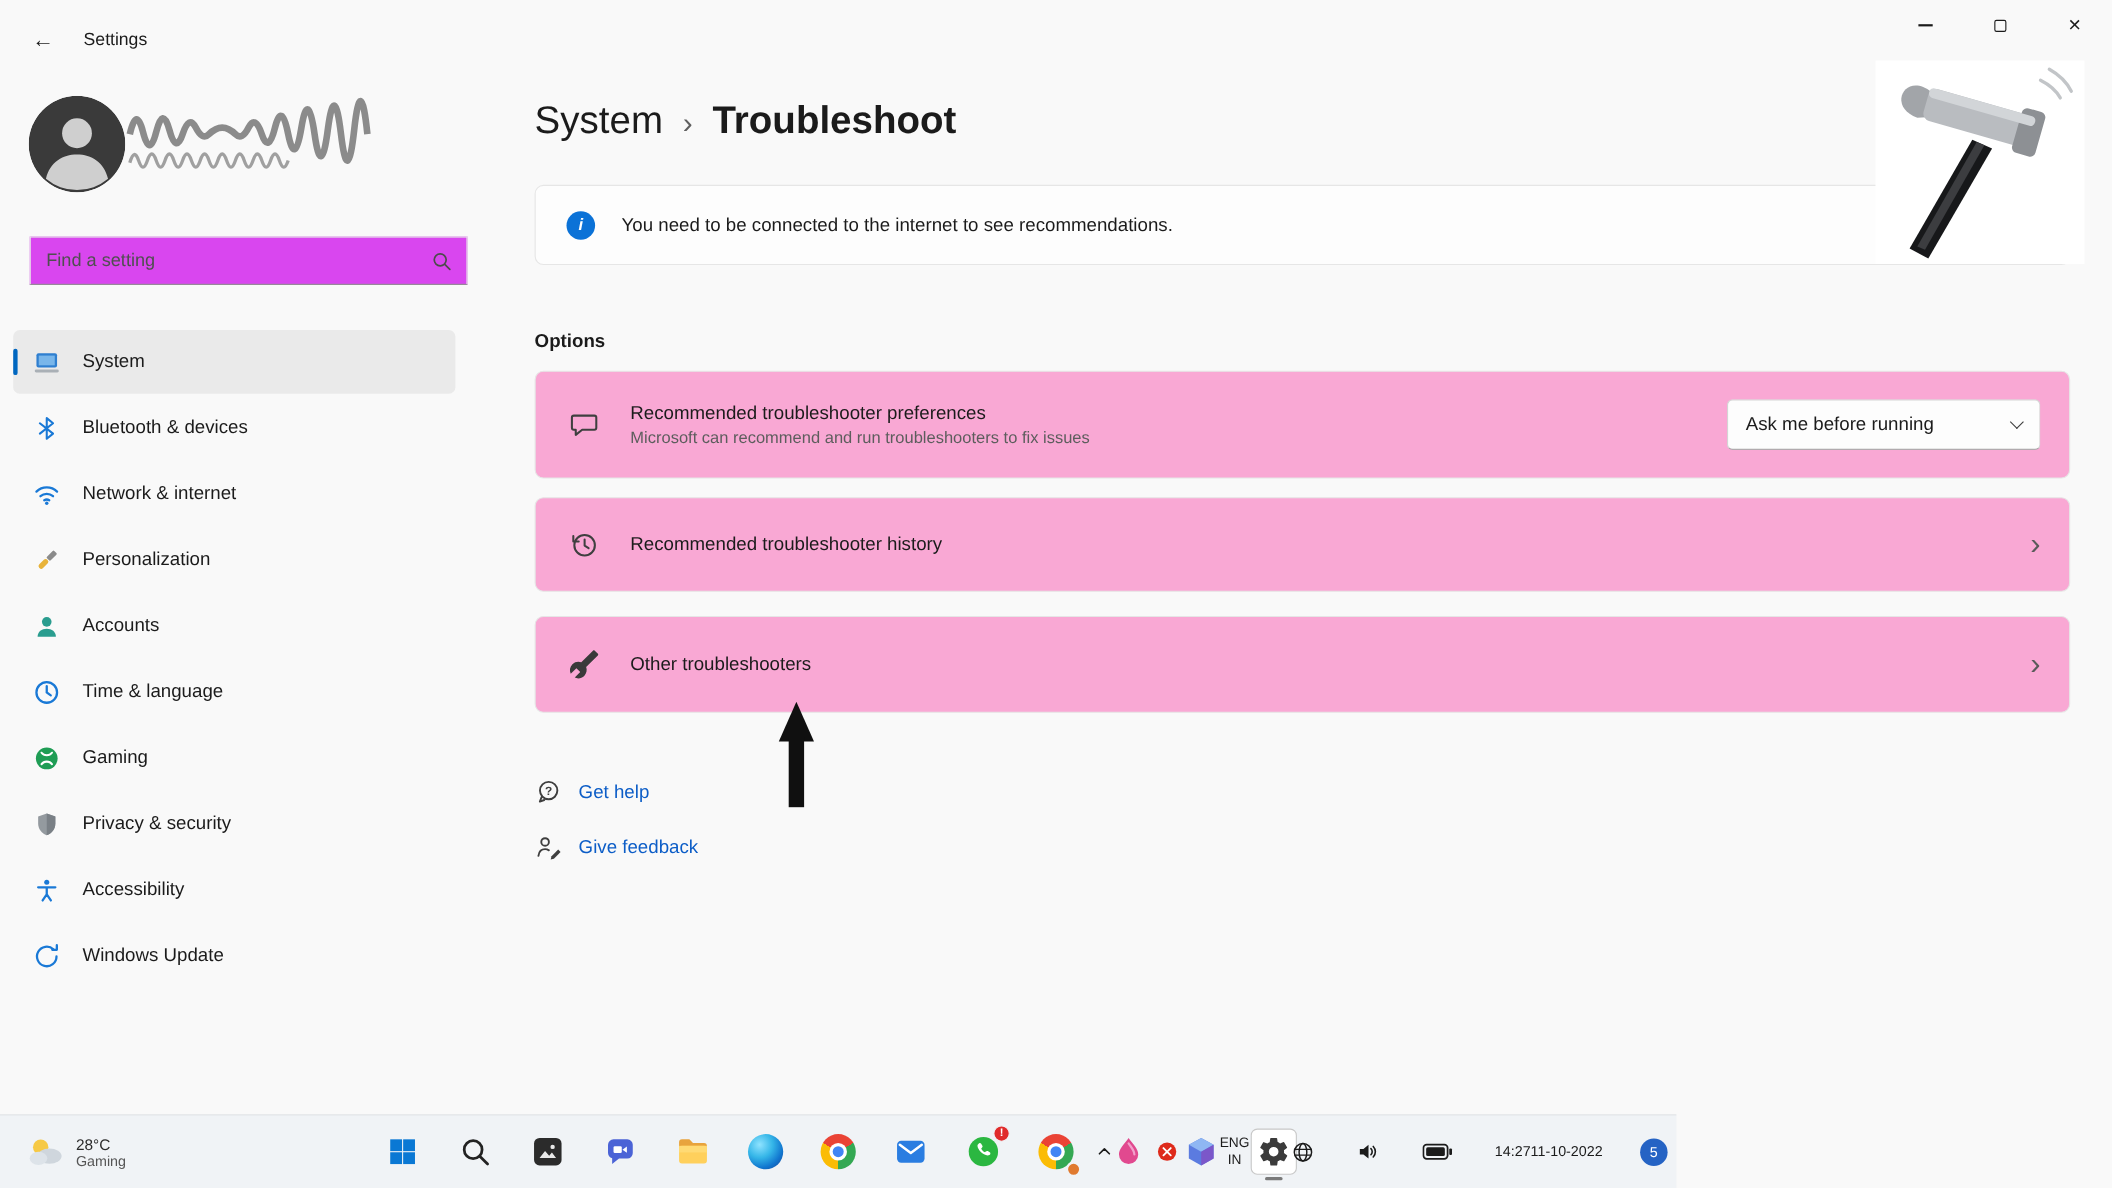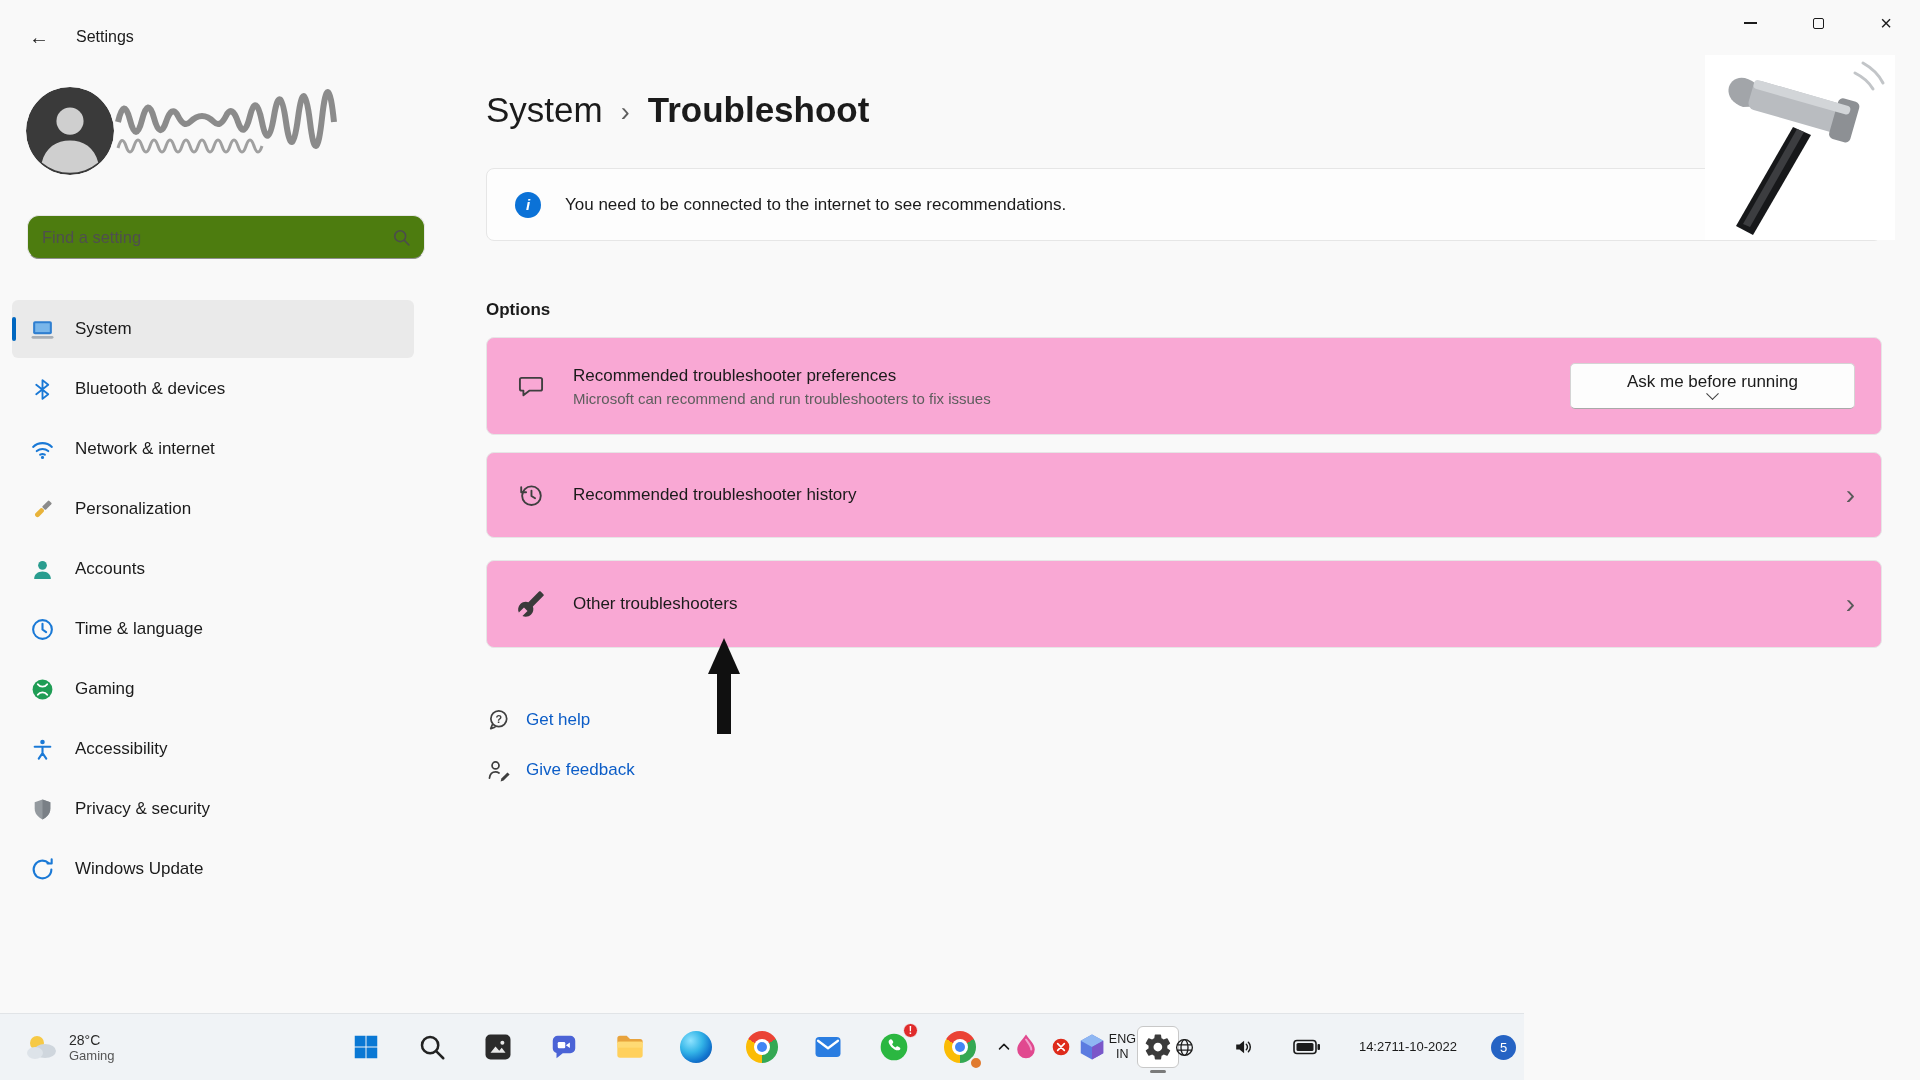--- a/index.html
+++ b/index.html
@@ -22,22 +22,22 @@
   .min-glyph { width:13px; height:1.4px; background:#1b1b1b; display:inline-block; }
   .max-glyph { width:11px; height:11px; border:1.3px solid #1b1b1b; border-radius:2px; display:inline-block; }
   .close-glyph { font-size:20px; line-height:1; color:#1b1b1b; }
 
   
   .avatar { position:absolute; left:26px; top:87px; width:88px; height:88px; border-radius:50%;
             overflow:hidden; cursor:pointer; }
   .scribble { position:absolute; left:112px; top:88px; }
 
   .search-box { position:absolute; left:27px; top:215px; width:398px; height:44px;
-                background:#4d7c0f; border:1px solid #e7e7e7; border-bottom:1.5px solid #8f8f8f;
-                border-radius:12px; display:flex; align-items:center; padding:0 40px 0 14px; }
+                background:#d946ef; border:1px solid #e7e7e7; border-bottom:1.5px solid #8f8f8f;
+                border-radius:0; display:flex; align-items:center; padding:0 40px 0 14px; }
   .search-box input { flex:1; border:none; outline:none; background:transparent;
                       font-family:inherit; font-size:16.5px; color:#1b1b1b; }
   .search-box input::placeholder { color:#4f4f4f; opacity:1; }
   .search-ic { position:absolute; right:12px; top:11px; width:21px; height:21px; }
 
   .nav { position:absolute; left:12px; top:300px; width:402px; }
   .nav-item { position:relative; height:58px; margin-bottom:2px; border-radius:6px;
               display:flex; align-items:center; gap:20px; padding:0 0 0 18px; cursor:pointer; }
   .nav-item.selected { background:#eaeaea; }
   .nav-item.selected::before { content:""; position:absolute; left:0; top:17px; width:4px; height:24px;
@@ -68,21 +68,21 @@
   .card-ic { width:28px; height:28px; flex:0 0 28px; }
   .card-texts { flex:1; display:flex; flex-direction:column; gap:4px; }
   .card-title { font-size:17px; color:#1b1b1b; }
   .card-sub { font-size:15px; color:#5d5d5d; }
   #card-preferences { top:337px; height:98px; }
   #card-history { top:452px; height:86px; }
   #card-other { top:560px; height:88px; }
 
   .dropdown { min-width:285px; height:46px; background:#fdfdfd; border:1px solid #d4d4d4;
               border-bottom-color:#a9a9a9; border-radius:5px; display:flex; align-items:center;
-              justify-content:center; padding:0 16px; cursor:pointer;flex-direction:column; }
+              justify-content:space-between; padding:0 16px; cursor:pointer; }
   .dd-label { font-size:17px; color:#1b1b1b; }
   .dd-chev { width:9px; height:9px; border-right:1.6px solid #3f3f3f; border-bottom:1.6px solid #3f3f3f;
              transform:rotate(45deg) translate(-2px,-2px); }
   .chev-right { font-size:28px; color:#5a5a5a; line-height:1; }
 
   .annot-arrow { position:absolute; left:706px; top:638px; z-index:5; }
 
   .link-row { position:absolute; left:486px; display:flex; align-items:center; gap:14px; height:40px; cursor:pointer; }
   #get-help-row { top:700px; }
   #feedback-row { top:750px; }
@@ -219,32 +219,32 @@
     <span class="nav-label">Time &amp; language</span>
   </div>
   <div class="nav-item">
     <svg class="nav-ic" viewBox="0 0 24 24">
       <circle cx="12" cy="12" r="9.5" fill="#1f9d55"></circle>
         <path d="M7.5 17c2-3 7-3 9 0M7.5 7c2 3 7 3 9 0" stroke="#ffffff" stroke-width="1.8" fill="none" stroke-linecap="round"></path>
     </svg>
     <span class="nav-label">Gaming</span>
   </div>
   <div class="nav-item">
+    <svg class="nav-ic" viewBox="0 0 24 24">
+      <path d="M12 2.5l7.5 2.6v6c0 5-3.2 8.4-7.5 10.4-4.3-2-7.5-5.4-7.5-10.4v-6z" fill="#949a9f"></path>
+        <path d="M12 2.5l7.5 2.6v6c0 5-3.2 8.4-7.5 10.4z" fill="#7a8086"></path>
+    </svg>
+    <span class="nav-label">Privacy &amp; security</span>
+  </div>
+  <div class="nav-item">
     <svg class="nav-ic" viewBox="0 0 24 24" fill="none" stroke="#1a79d6" stroke-width="2" stroke-linecap="round">
       <circle cx="12" cy="4.8" r="2.2" fill="#1a79d6" stroke="none"></circle>
         <path d="M4.5 9.3h15M12 9.3v6.2M12 15.5l-3.6 5.2M12 15.5l3.6 5.2"></path>
     </svg>
     <span class="nav-label">Accessibility</span>
-  </div>
-  <div class="nav-item">
-    <svg class="nav-ic" viewBox="0 0 24 24">
-      <path d="M12 2.5l7.5 2.6v6c0 5-3.2 8.4-7.5 10.4-4.3-2-7.5-5.4-7.5-10.4v-6z" fill="#949a9f"></path>
-        <path d="M12 2.5l7.5 2.6v6c0 5-3.2 8.4-7.5 10.4z" fill="#7a8086"></path>
-    </svg>
-    <span class="nav-label">Privacy &amp; security</span>
   </div>
   <div class="nav-item">
     <svg class="nav-ic" viewBox="0 0 24 24" fill="none" stroke="#1a79d6" stroke-width="2" stroke-linecap="round" stroke-linejoin="round">
       <path d="M20.5 12a8.5 8.5 0 1 1-2.7-6.2"></path>
         <path d="M16.8 6.2h4V2.2"></path>
     </svg>
     <span class="nav-label">Windows Update</span>
   </div>
 </nav>
 

